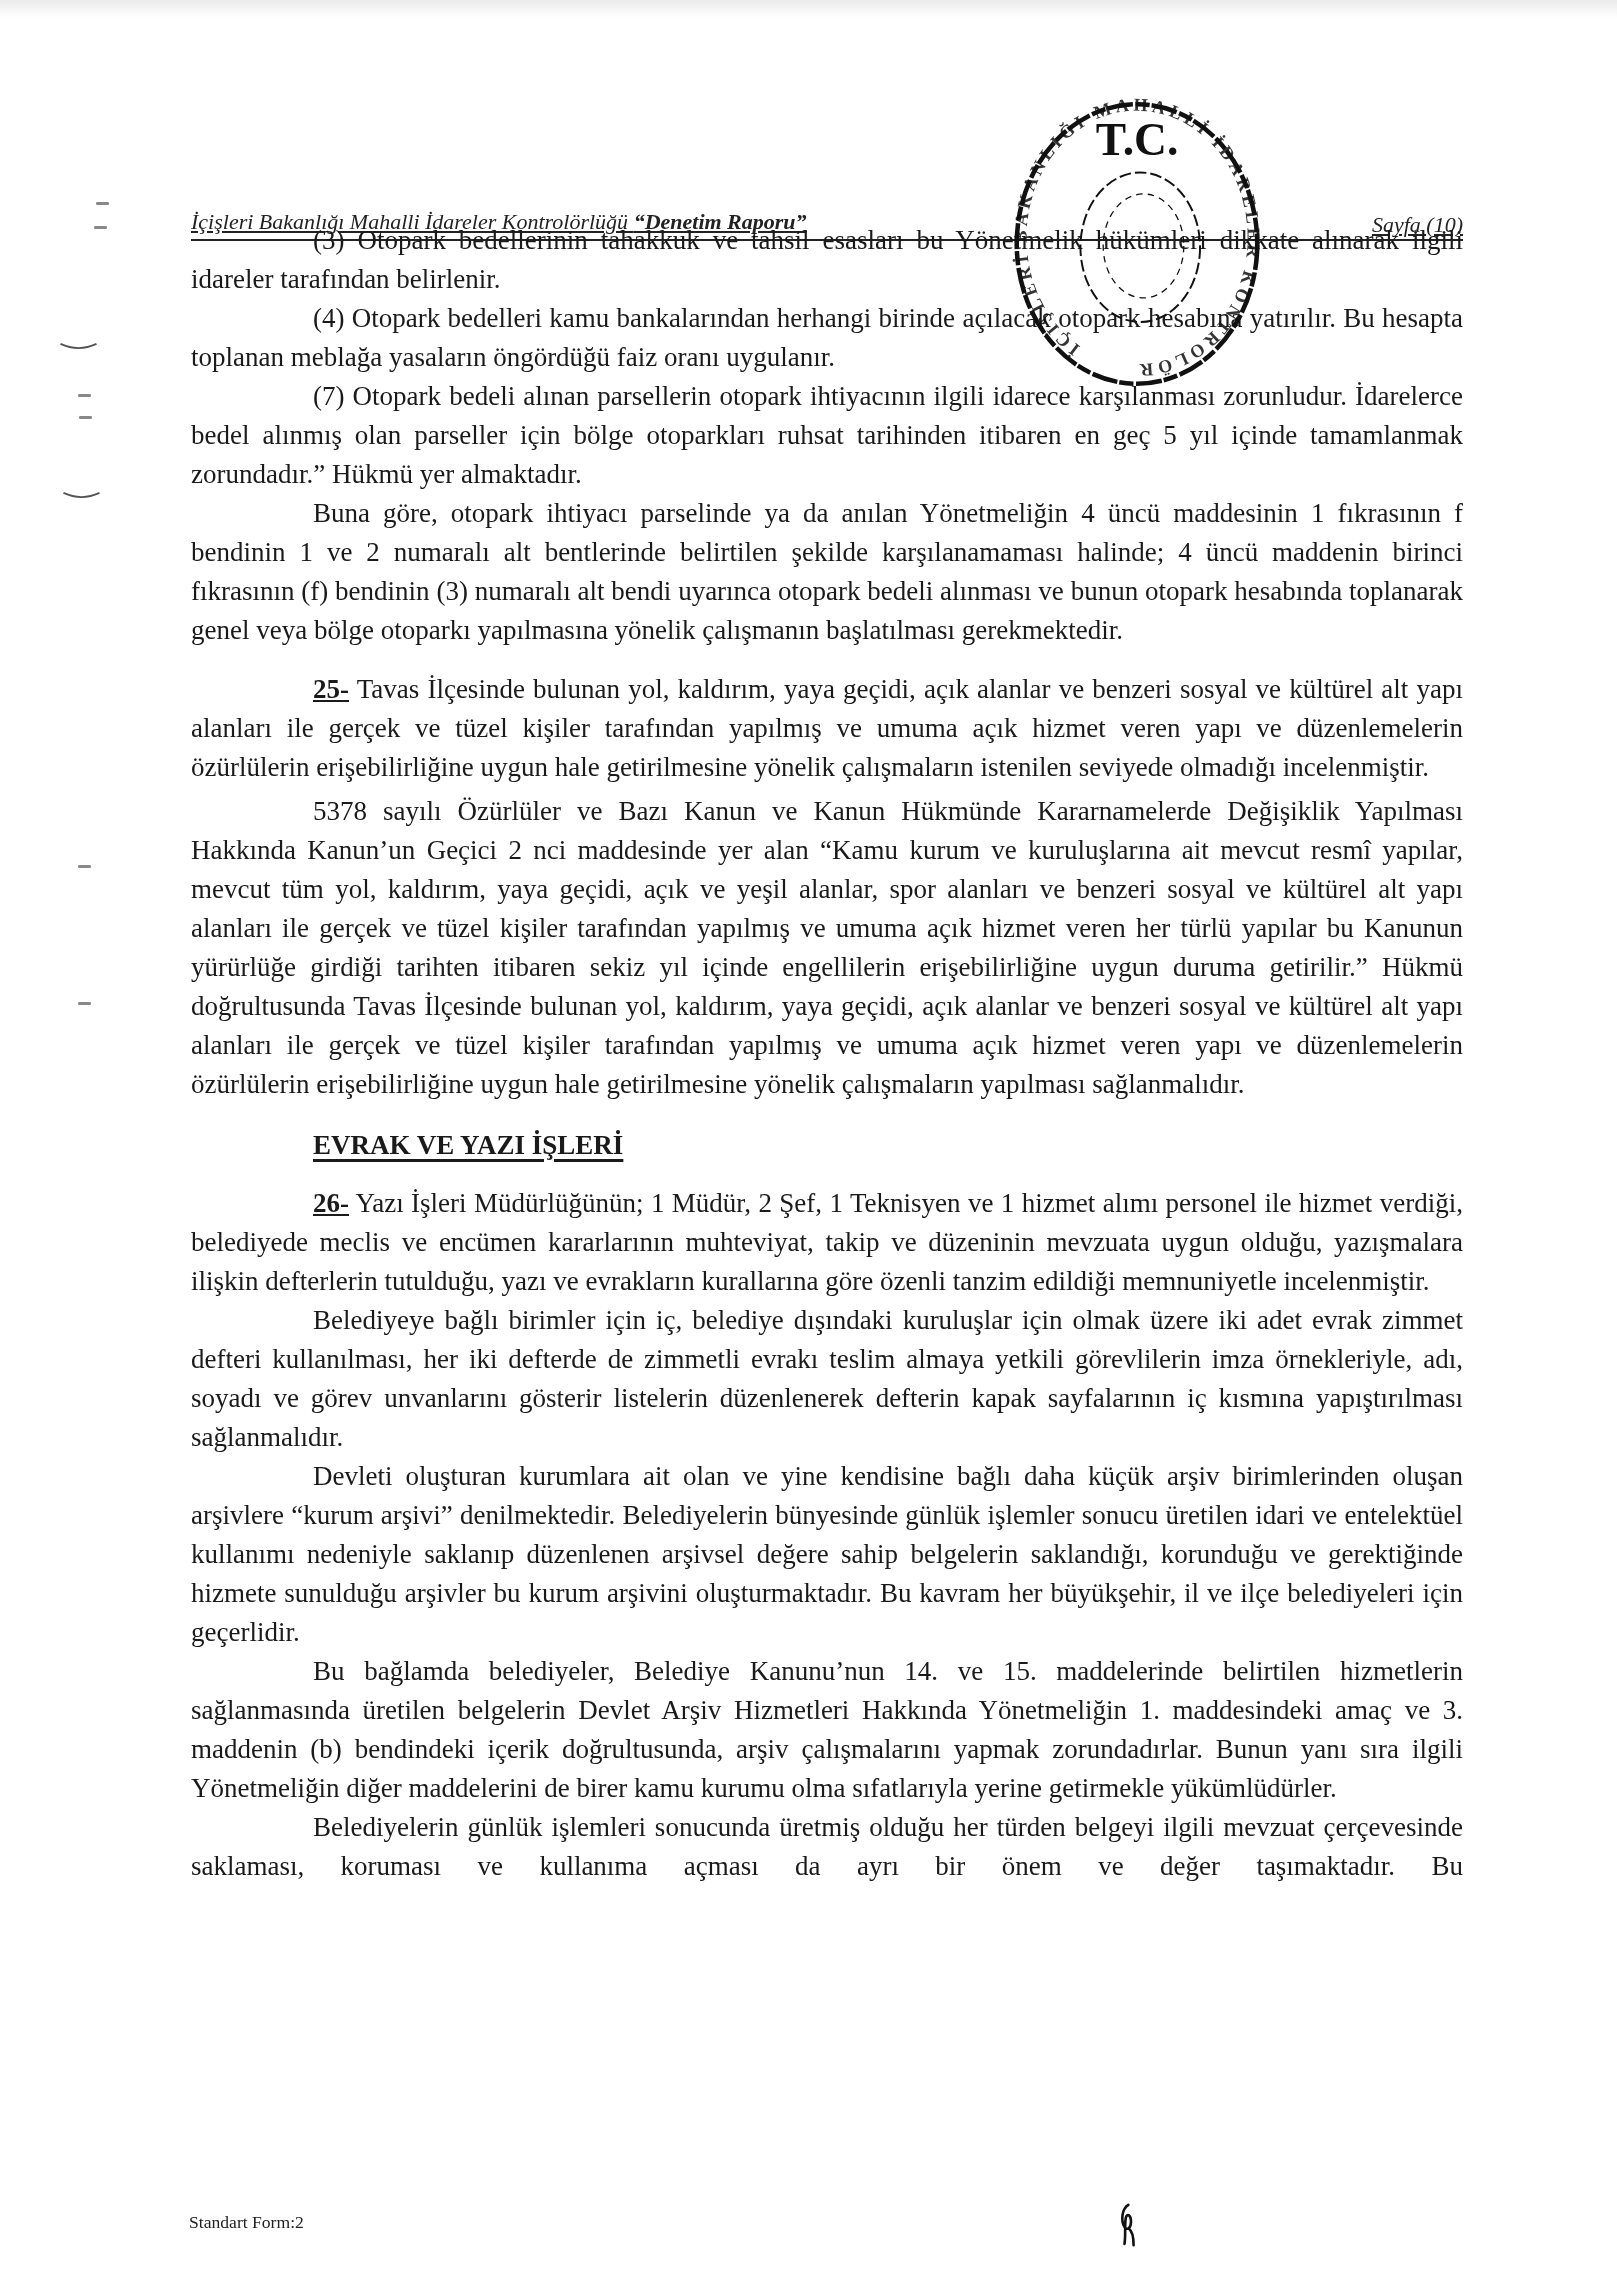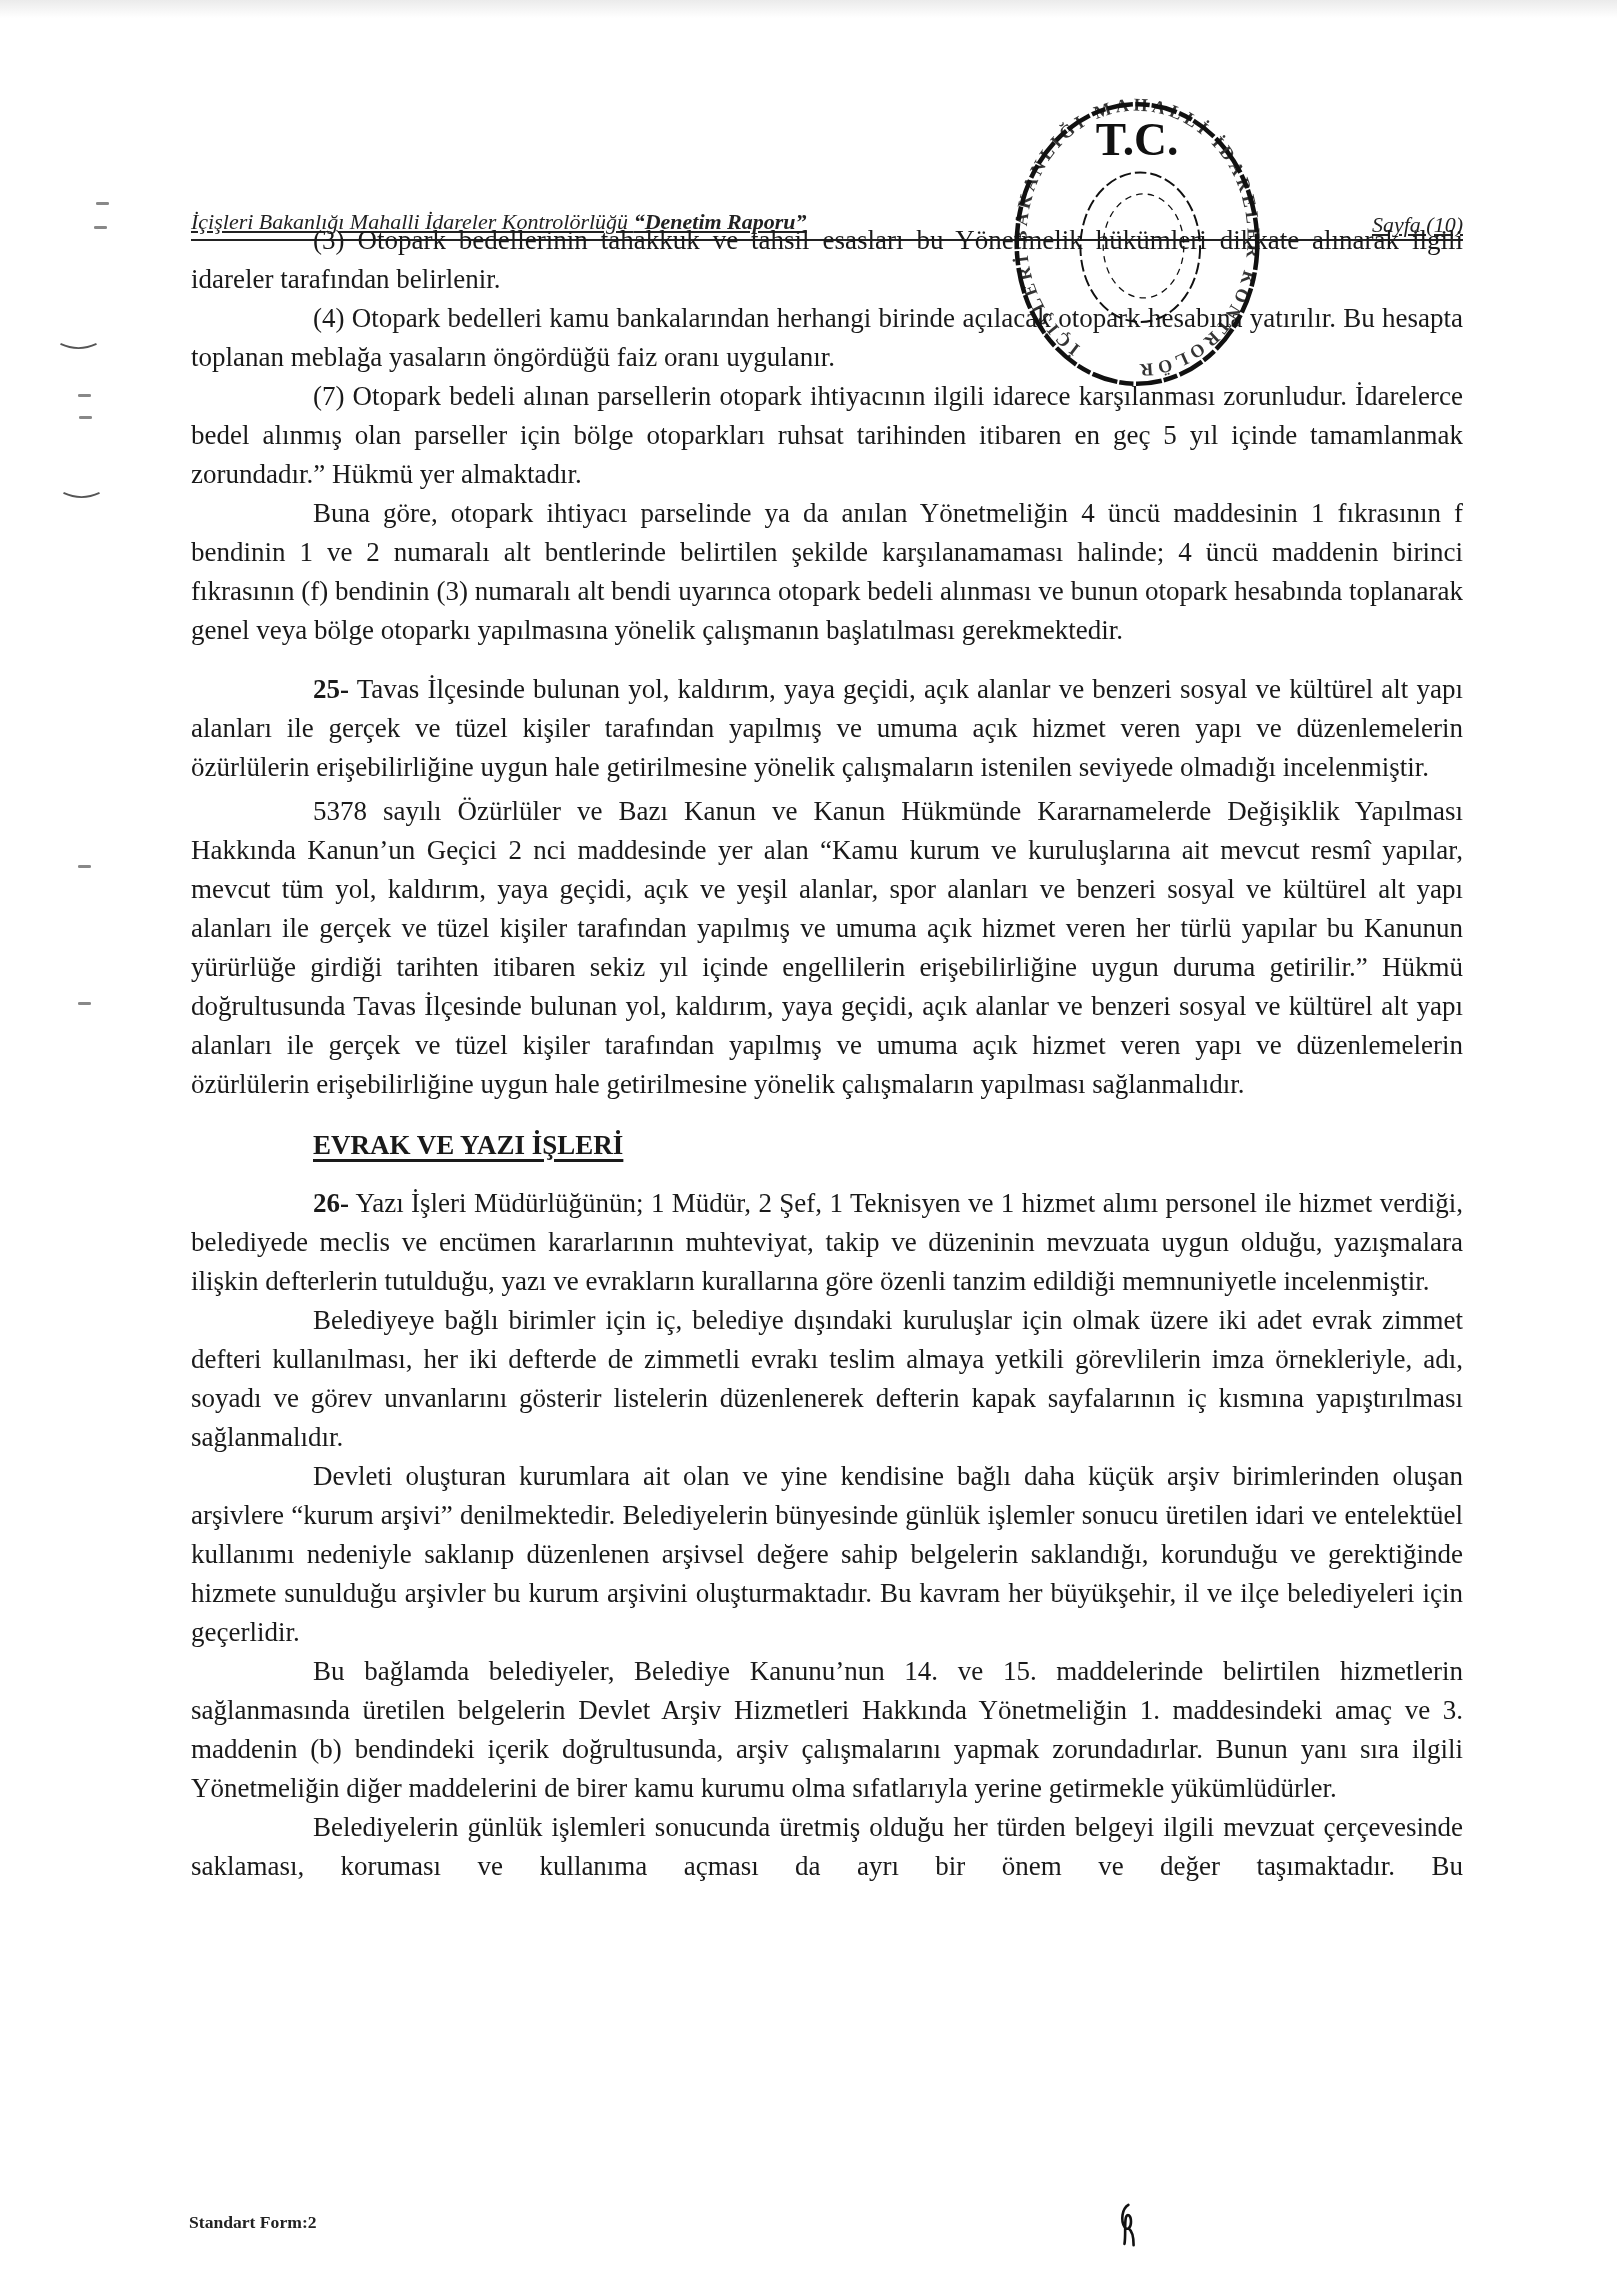--- a/index.html
+++ b/index.html
@@ -11,25 +11,25 @@
     border-bottom: 2.6px solid #222; font-family: "Liberation Serif", serif; font-style: italic;
     font-size: 22px; color: #222; margin-top: 28px; }
   .header .left { position: absolute; left: 0; bottom: 3.9px; text-decoration: underline; }
   .header .left b { font-weight: bold; }
   .header .right { position: absolute; right: 0; bottom: 1px; text-decoration: underline; }
   .body { position: absolute; left: 191px; top: 221px; width: 1272px;
     font-family: "Liberation Serif", serif; font-size: 27px; line-height: 39px; color: #1a1a1a; }
   .body p { margin: 0; text-align: justify; text-indent: 122px; }
   .body p.gap { margin-top: 19.5px; }
   .body p.gap-lg { margin-top: 5px; }
-  .body p b { font-weight: bold; }
+  .body p b { font-weight: bold; text-decoration: underline; }
   .section-title { margin: 22px 0 0 122px; font-weight: bold; font-size: 27px;
     text-decoration: underline; text-decoration-thickness: 2.6px; text-underline-offset: 5.2px; }
   .footer-form { position: absolute; left: 189px; top: 2212px; font-family: "Liberation Serif", serif;
-    font-size: 17.6px; color: #222; font-weight: bold; }
+    font-size: 17.6px; color: #222; }
   .initials { position: absolute; left: 1118px; top: 2202px; width: 19.5px; height: 46px; }
   .stamp { position: absolute; left: 1007px; top: 91px; width: 260px; height: 306px; pointer-events: none; }
   .hole-mark { position: absolute; width: 39px; height: 9px; }
   .tick-mark { position: absolute; width: 13px; height: 2.6px; background: #555; border-radius: 1.3px; opacity: .7; }
 </style>
 </head>
 <body>
 
 <div class="page">
   <div class="scan-smudge"></div>

